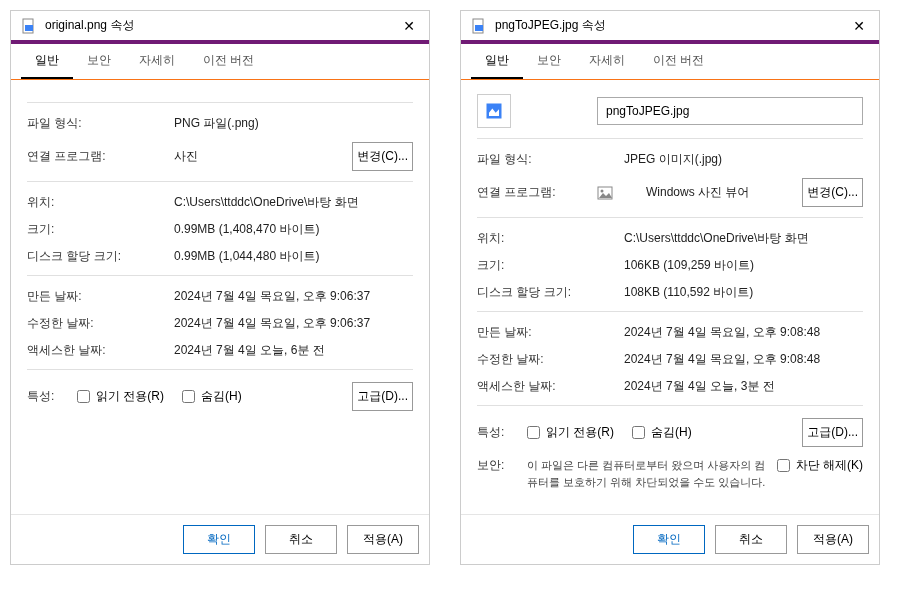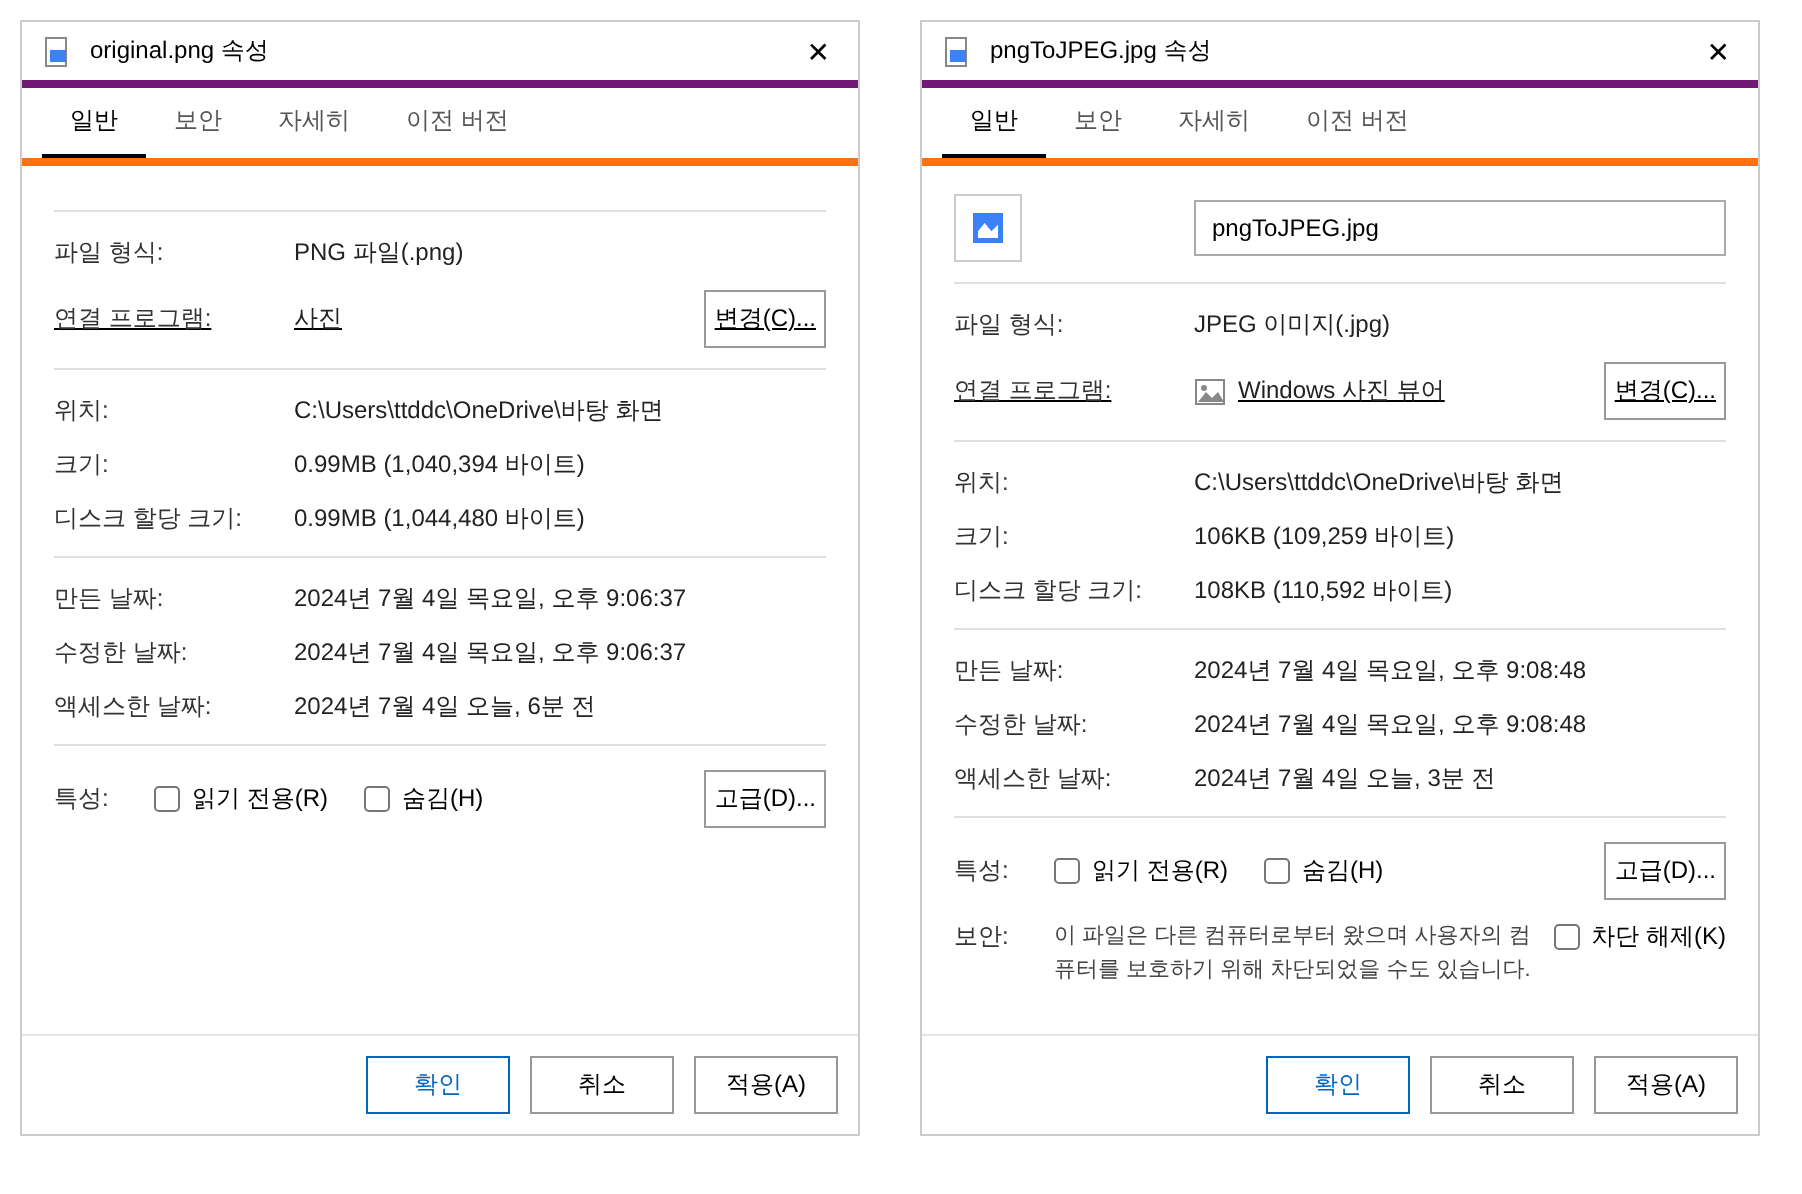--- a/index.html
+++ b/index.html
@@ -29,22 +29,23 @@
   margin-right: 8px;
 }
 .title-text { flex: 1; font-size: 12px; }
 .close-btn {
   font-size: 14px;
   cursor: pointer;
   padding: 0 4px;
 }
 .tabs {
   display: flex;
-  border-bottom: 4px solid #f97316;
+  border-bottom: 1px solid #f97316;
   padding: 0 10px;
+  font-family: Liberation Serif, serif;
 }
 .tab {
   padding: 8px 14px;
   font-size: 12px;
   color: #555;
   cursor: pointer;
 }
 .tab.active {
   color: #000;
   border-bottom: 2px solid #000;
@@ -60,20 +61,21 @@
 }
 .label {
   width: 120px;
   color: #333;
   font-size: 12px;
 }
 .value {
   flex: 1;
   font-size: 12px;
   color: #222;
+  margin-left: 27px;
 }
 .icon-box {
   width: 120px;
 }
 .file-icon-large {
   width: 34px; height: 34px;
   border: 1px solid #ccc;
   display: inline-flex;
   align-items: center;
   justify-content: center;
@@ -83,21 +85,21 @@
   border: 1px solid #aaa;
   padding: 6px 8px;
   font-size: 12px;
   font-family: inherit;
 }
 .hr {
   border: none;
   border-top: 1px solid #e0e0e0;
   margin: 8px 0 12px;
 }
-.assoc-row { display: flex; align-items: center; margin-bottom: 10px; text-decoration: underline; }
+.assoc-row { display: flex; align-items: center; margin-bottom: 10px; }
 .assoc-icon { width: 16px; height: 16px; margin-right: 6px; display:inline-block; }
 .btn {
   border: 1px solid #999;
   background: #fff;
   padding: 5px 4px;
   font-size: 12px;
   cursor: pointer;
   font-family: inherit;
 }
 .btn-right { margin-left: auto; }
@@ -153,21 +155,21 @@
       <div class="value">사진</div>
       <button class="btn btn-right">변경(C)...</button>
     </div>
     <hr class="hr">
     <div class="row">
       <div class="label">위치:</div>
       <div class="value">C:\Users\ttddc\OneDrive\바탕 화면</div>
     </div>
     <div class="row">
       <div class="label">크기:</div>
-      <div class="value">0.99MB (1,040,394 바이트)</div>
+      <div class="value">0.99MB (1,408,470 바이트)</div>
     </div>
     <div class="row">
       <div class="label">디스크 할당 크기:</div>
       <div class="value">0.99MB (1,044,480 바이트)</div>
     </div>
     <hr class="hr">
     <div class="row">
       <div class="label">만든 날짜:</div>
       <div class="value">2024년 7월 4일 목요일, 오후 9:06:37</div>
     </div>

